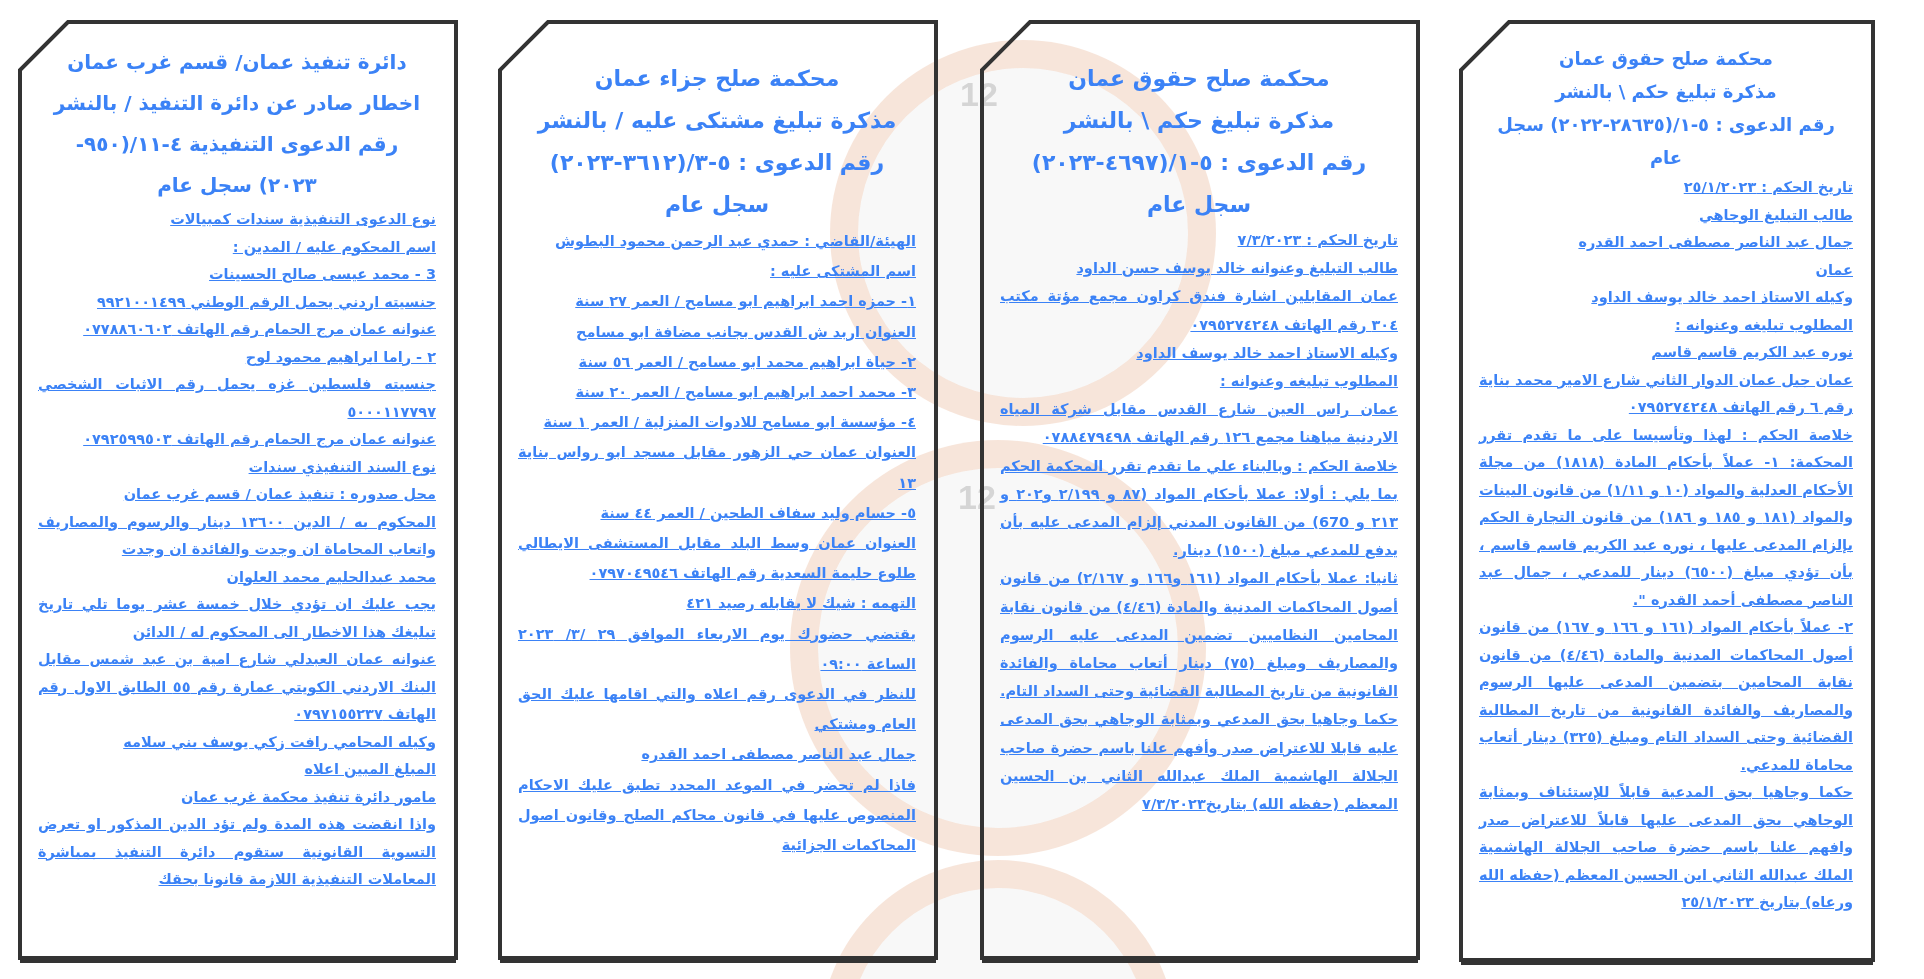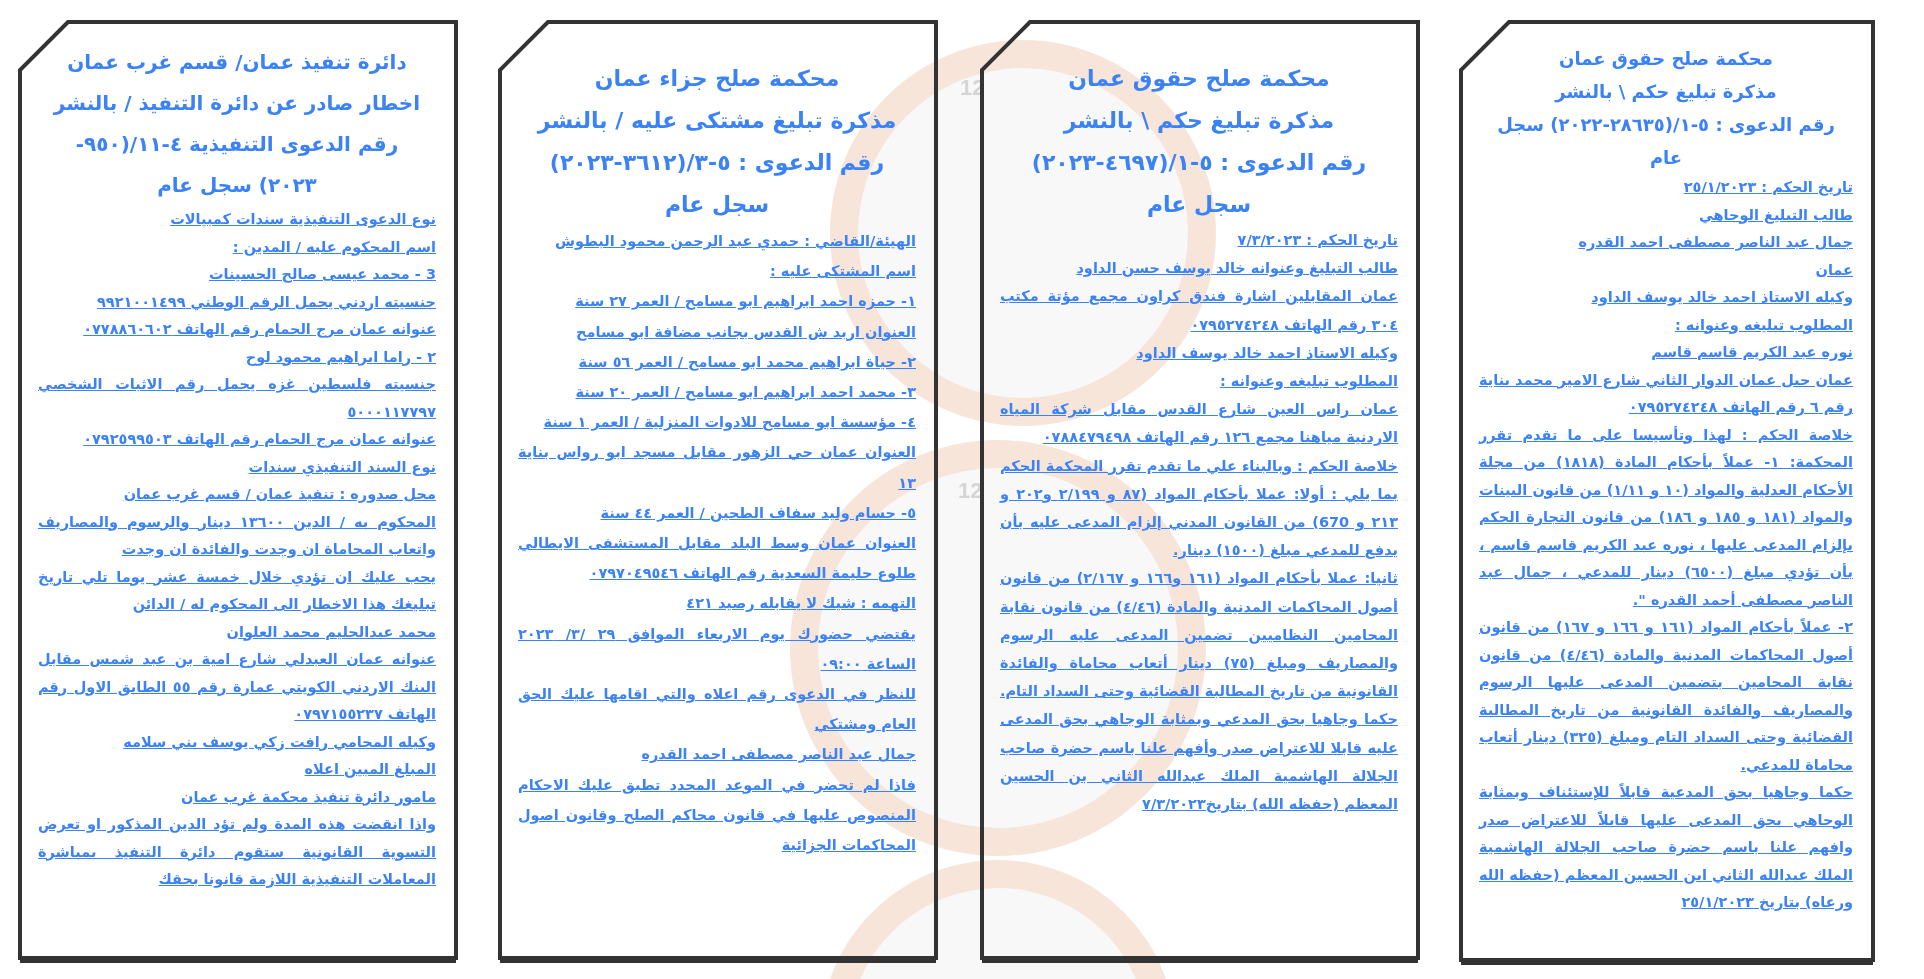--- a/index.html
+++ b/index.html
@@ -2,21 +2,21 @@
 <html><head>
 <meta charset="utf-8">
 <style>
   html, body { margin:0; padding:0; }
   body {
     width:1924px; height:979px; background:#ffffff; position:relative; overflow:hidden;
     font-family:"DejaVu Sans", sans-serif; color:#1a1a1a;
   }
   .watermark { position:absolute; border-radius:50%; pointer-events:none; z-index:0; }
   .wm-ring { border:28px solid rgba(245,180,140,0.28); background:rgba(235,235,235,0.35); }
-  .wm-num { position:absolute; color:rgba(150,150,150,0.35); font-weight:bold; font-size:22px; font-family:"Liberation Sans", sans-serif; }
+  .wm-num { position:absolute; color:rgba(150,150,150,0.35); font-weight:bold; font-size:34px; font-family:"Liberation Sans", sans-serif; }
   .notice {
     position:absolute; top:20px; box-sizing:border-box; z-index:1;
     background:transparent;
   }
   .notice svg.frame { position:absolute; left:0; top:0; width:100%; height:100%; overflow:visible; }
   .notice .content {
     position:absolute; left:20px; right:22px; top:22px; bottom:14px;
     direction:rtl; text-align:justify; text-align-last:right;
   }
   .head { text-align:center; text-align-last:center; font-weight:bold; color:#3b82f6; }
@@ -54,22 +54,22 @@
     <div class="body-line">اسم المحكوم عليه / المدين :</div>
     <div class="body-line">3 - محمد عيسى صالح الحسينات</div>
     <div class="body-line">جنسيته اردني يحمل الرقم الوطني ٩٩٢١٠٠١٤٩٩</div>
     <div class="body-line">عنوانه عمان مرج الحمام رقم الهاتف ٠٧٧٨٨٦٠٦٠٢</div>
     <div class="body-line">٢ - راما ابراهيم محمود لوح</div>
     <div class="body-line">جنسيته فلسطين غزه يحمل رقم الاثبات الشخصي ٥٠٠٠١١٧٧٩٧</div>
     <div class="body-line">عنوانه عمان مرج الحمام رقم الهاتف ٠٧٩٢٥٩٩٥٠٣</div>
     <div class="body-line">نوع السند التنفيذي سندات</div>
     <div class="body-line">محل صدوره : تنفيذ عمان / قسم غرب عمان</div>
     <div class="body-line">المحكوم به / الدين ١٣٦٠٠ دينار والرسوم والمصاريف واتعاب المحاماة ان وجدت والفائدة ان وجدت</div>
+    <div class="body-line">محمد عبدالحليم محمد العلوان</div>
     <div class="body-line">يجب عليك ان تؤدي خلال خمسة عشر يوما تلي تاريخ تبليغك هذا الاخطار الى المحكوم له / الدائن</div>
-    <div class="body-line">محمد عبدالحليم محمد العلوان</div>
     <div class="body-line">عنوانه عمان العبدلي شارع امية بن عبد شمس مقابل البنك الاردني الكويتي عمارة رقم ٥٥ الطابق الاول رقم الهاتف ٠٧٩٧١٥٥٢٣٧</div>
     <div class="body-line">وكيله المحامي رافت زكي يوسف بني سلامه</div>
     <div class="body-line">المبلغ المبين اعلاه</div>
     <div class="body-line">مامور دائرة تنفيذ محكمة غرب عمان</div>
     <div class="body-line">واذا انقضت هذه المدة ولم تؤد الدين المذكور او تعرض التسوية القانونية ستقوم دائرة التنفيذ بمباشرة المعاملات التنفيذية اللازمة قانونا بحقك</div>
   </div>
 </section>
 
 <section class="notice big c2" style="left:498px; width:440px; height:944px;">
   <svg class="frame" viewBox="0 0 440 944" preserveAspectRatio="none">

